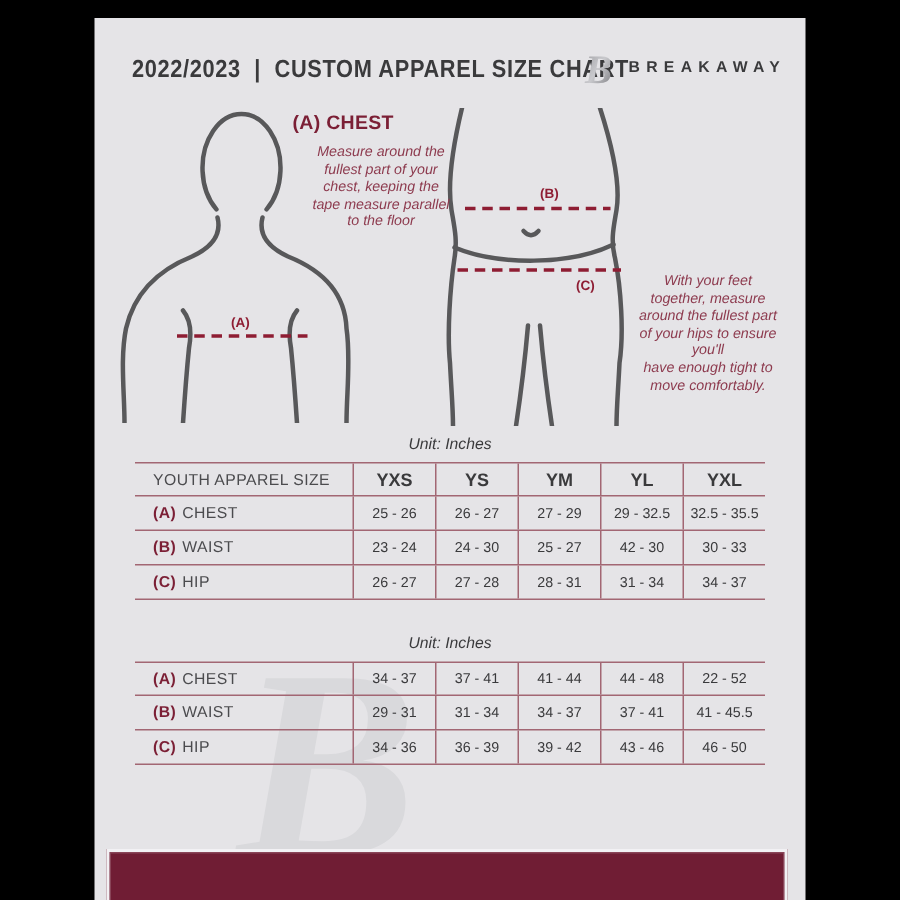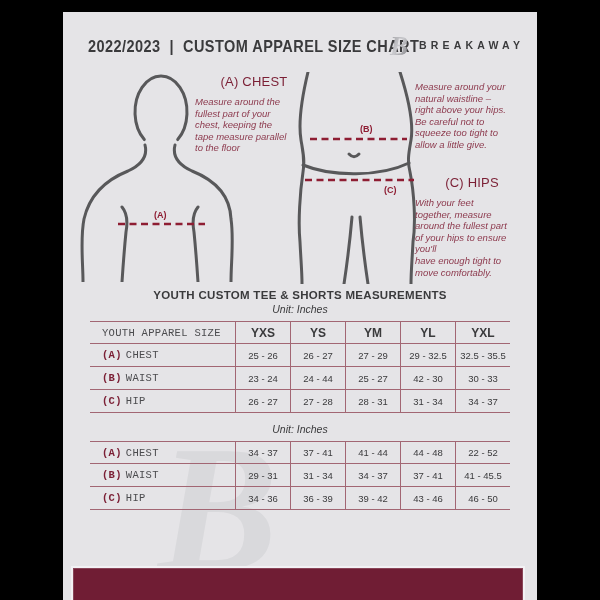--- a/index.html
+++ b/index.html
@@ -11,35 +11,35 @@
   .logo{position:absolute;left:320px;top:16px;width:30px;height:32px;}
   .brand{position:absolute;left:356px;top:27px;font-weight:700;font-size:10.5px;letter-spacing:4.2px;
     color:var(--text_dark,#3a3a3c);white-space:nowrap;}
   
   .fig{position:absolute;}
   .fig path,.fig line{fill:none;stroke:var(--figure,#58585a);stroke-width:3;stroke-linecap:round;}
   .fig .dash{stroke:var(--dash,#8e1d33);stroke-width:2.4;stroke-dasharray:7 4.5;stroke-linecap:butt;}
   .fig text{font-family:"Liberation Sans",sans-serif;font-size:9px;font-weight:700;fill:var(--dash,#8e1d33);}
   
   .mblock{position:absolute;}
-  .mhead{font-size:13px;font-weight:400;color:var(--maroon_heading,#7b1f35);letter-spacing:.2px;text-align:center;}
+  .mhead{font-size:13px;font-weight:700;color:var(--maroon_heading,#7b1f35);letter-spacing:.2px;}
   .para{margin-top:7px;font-size:9.5px;font-style:italic;line-height:11.6px;
-    color:var(--maroon_body,#8d3a4e);white-space:pre-line;font-weight:500;}
+    color:var(--maroon_body,#8d3a4e);white-space:pre-line;font-weight:500;text-align:center;}
   
   .tsection{position:absolute;width:420px;left:27px;text-align:center;z-index:2;}
   .tsection .sec-title{font-size:11.5px;font-weight:700;color:var(--text_dark,#3a3a3c);letter-spacing:.3px;line-height:13px;}
   .tsection .sec-unit{font-size:10.5px;font-style:italic;color:var(--text_dark,#3a3a3c);line-height:12px;margin-top:1px;}
   .table{margin-top:6px;width:420px;}
   .t-row{display:flex;height:23px;box-sizing:border-box;border-bottom:1.5px solid var(--table_border,#a26673);
     align-items:stretch;}
   .t-row:first-child{border-top:1.5px solid var(--table_border,#a26673);}
   .t-cell{display:flex;align-items:center;justify-content:center;box-sizing:border-box;
     border-left:1.2px solid var(--table_border,#a26673);width:55px;font-size:9.5px;color:var(--text_dark,#3a3a3c);}
   .t-first{width:145px;border-left:none;justify-content:flex-start;padding-left:12px;font-size:10.5px;
-    color:var(--text_gray,#4b4b4e);letter-spacing:.3px;text-align:right;font-family:Liberation Mono, monospace;}
+    color:var(--text_gray,#4b4b4e);letter-spacing:.3px;text-align:right;}
   .t-size{font-weight:700;font-size:12px;}
   .prefix{color:var(--maroon_heading,#7b1f35);font-weight:700;margin-right:4px;}
   
   .watermark{position:absolute;left:95px;top:408px;z-index:1;font-family:"Liberation Serif",serif;
     font-style:italic;font-weight:700;font-size:180px;line-height:1;color:var(--watermark,#d9d9dc);
     pointer-events:none;user-select:none;}
   .footer-bar{position:absolute;left:8px;top:554px;width:450px;height:35px;z-index:2;
     background:var(--footer_bg,#701d34);border:2px solid var(--footer_border,#f2f1f4);
     box-shadow:inset 0 0 0 1px rgba(255,255,255,.18);}
 </style>
@@ -87,42 +87,34 @@
 
   <div class="mblock" style="left:132px;top:62px;width:118px">
     <div class="mhead">(A) CHEST</div>
     <div class="para">Measure around the
 fullest part of your
 chest, keeping the
 tape measure parallel
 to the floor</div>
   </div>
   <div class="mblock" style="left:352px;top:62px;width:112px">
-    <div class="para">Measure around your
-natural waistline –
-right above your hips.
-Be careful not to
-squeeze too tight to
-allow a little give.</div>
   </div>
   <div class="mblock" style="left:352px;top:163px;width:114px">
-    <div class="mhead">(C) HIPS</div>
     <div class="para">With your feet
 together, measure
 around the fullest part
 of your hips to ensure
 you'll
 have enough tight to
 move comfortably.</div>
   </div>
 
   <div class="watermark">B</div>
 
   <div class="tsection" style="top:277px">
-    <div class="sec-title">YOUTH CUSTOM TEE &amp; SHORTS MEASUREMENTS</div>
     <div class="sec-unit">Unit: Inches</div>
     <div class="table">
         <div class="t-row">
           <div class="t-cell t-first">YOUTH APPAREL SIZE</div>
           <div class="t-cell t-size">YXS</div>
           <div class="t-cell t-size">YS</div>
           <div class="t-cell t-size">YM</div>
           <div class="t-cell t-size">YL</div>
           <div class="t-cell t-size">YXL</div>
         </div>
@@ -136,21 +128,21 @@
           <div class="t-cell t-val">27 - 29</div>
           <div class="t-cell t-val">29 - 32.5</div>
           <div class="t-cell t-val">32.5 - 35.5</div>
         </div>
         <div class="t-row">
           <div class="t-cell t-first">
             <div class="prefix" style="display: inline;">(B)</div>
             <span>WAIST</span>
           </div>
           <div class="t-cell t-val">23 - 24</div>
-          <div class="t-cell t-val">24 - 44</div>
+          <div class="t-cell t-val">24 - 30</div>
           <div class="t-cell t-val">25 - 27</div>
           <div class="t-cell t-val">42 - 30</div>
           <div class="t-cell t-val">30 - 33</div>
         </div>
         <div class="t-row">
           <div class="t-cell t-first">
             <div class="prefix" style="display: inline;">(C)</div>
             <span>HIP</span>
           </div>
           <div class="t-cell t-val">26 - 27</div>

